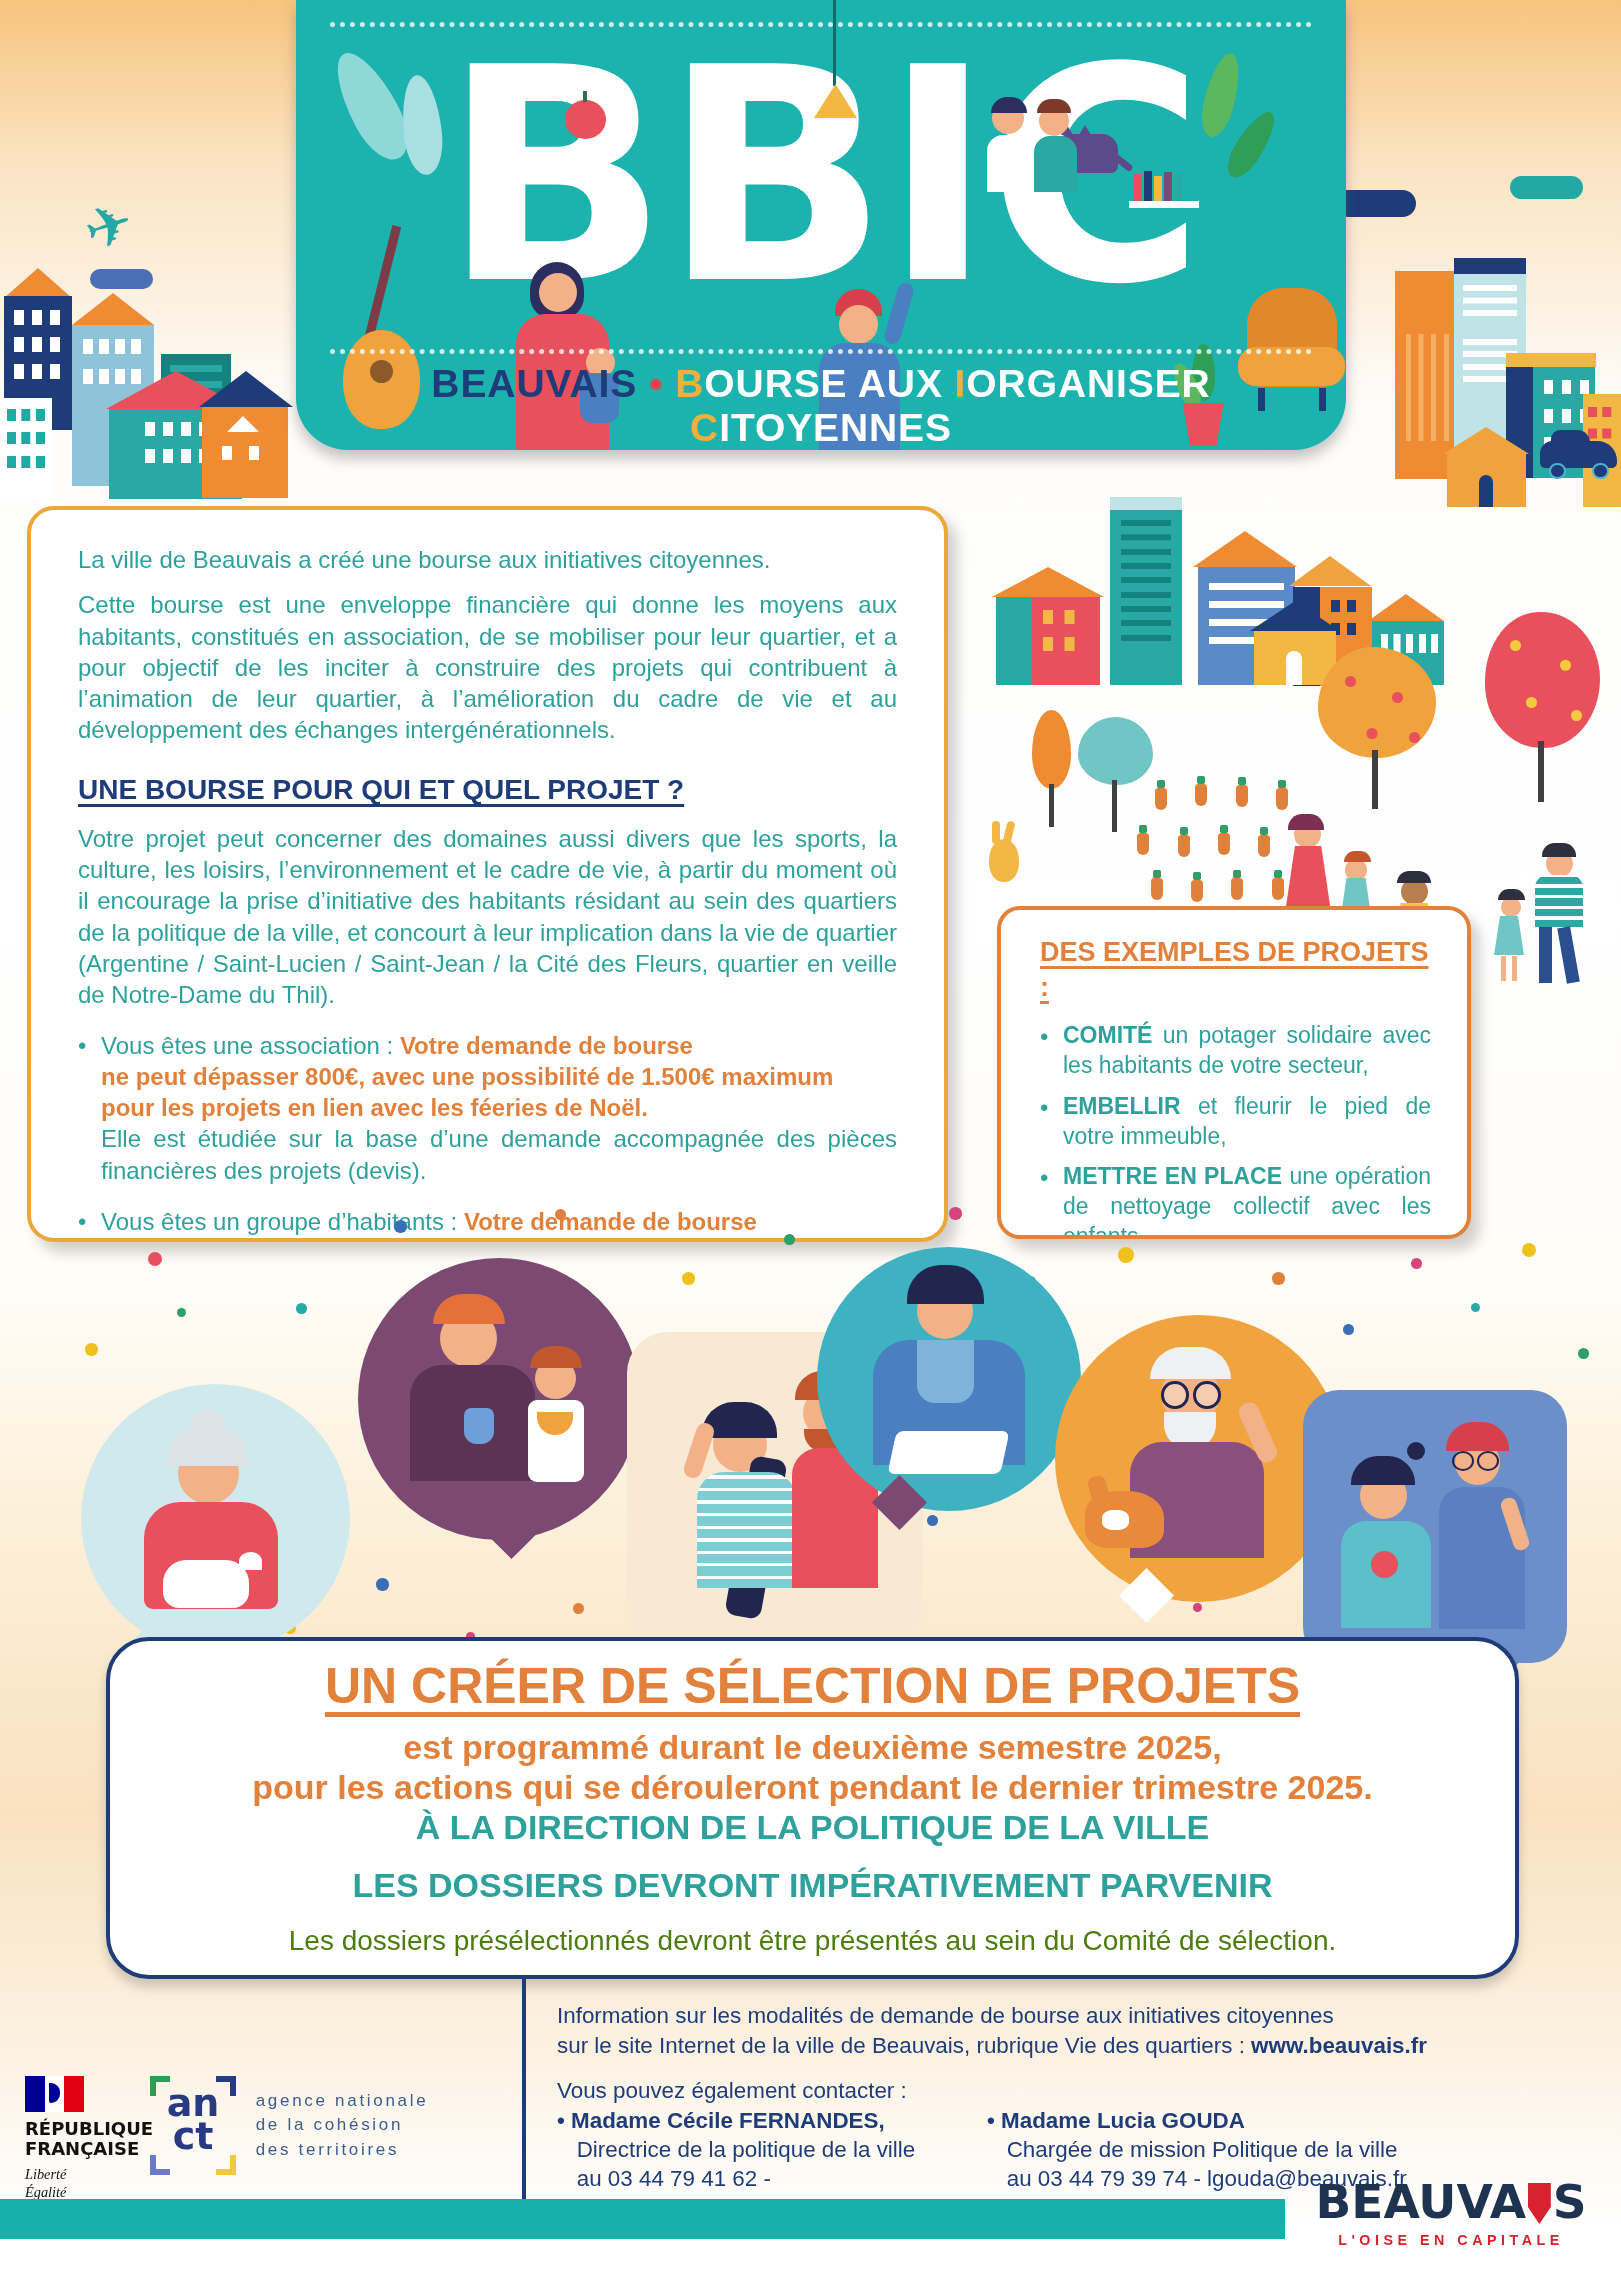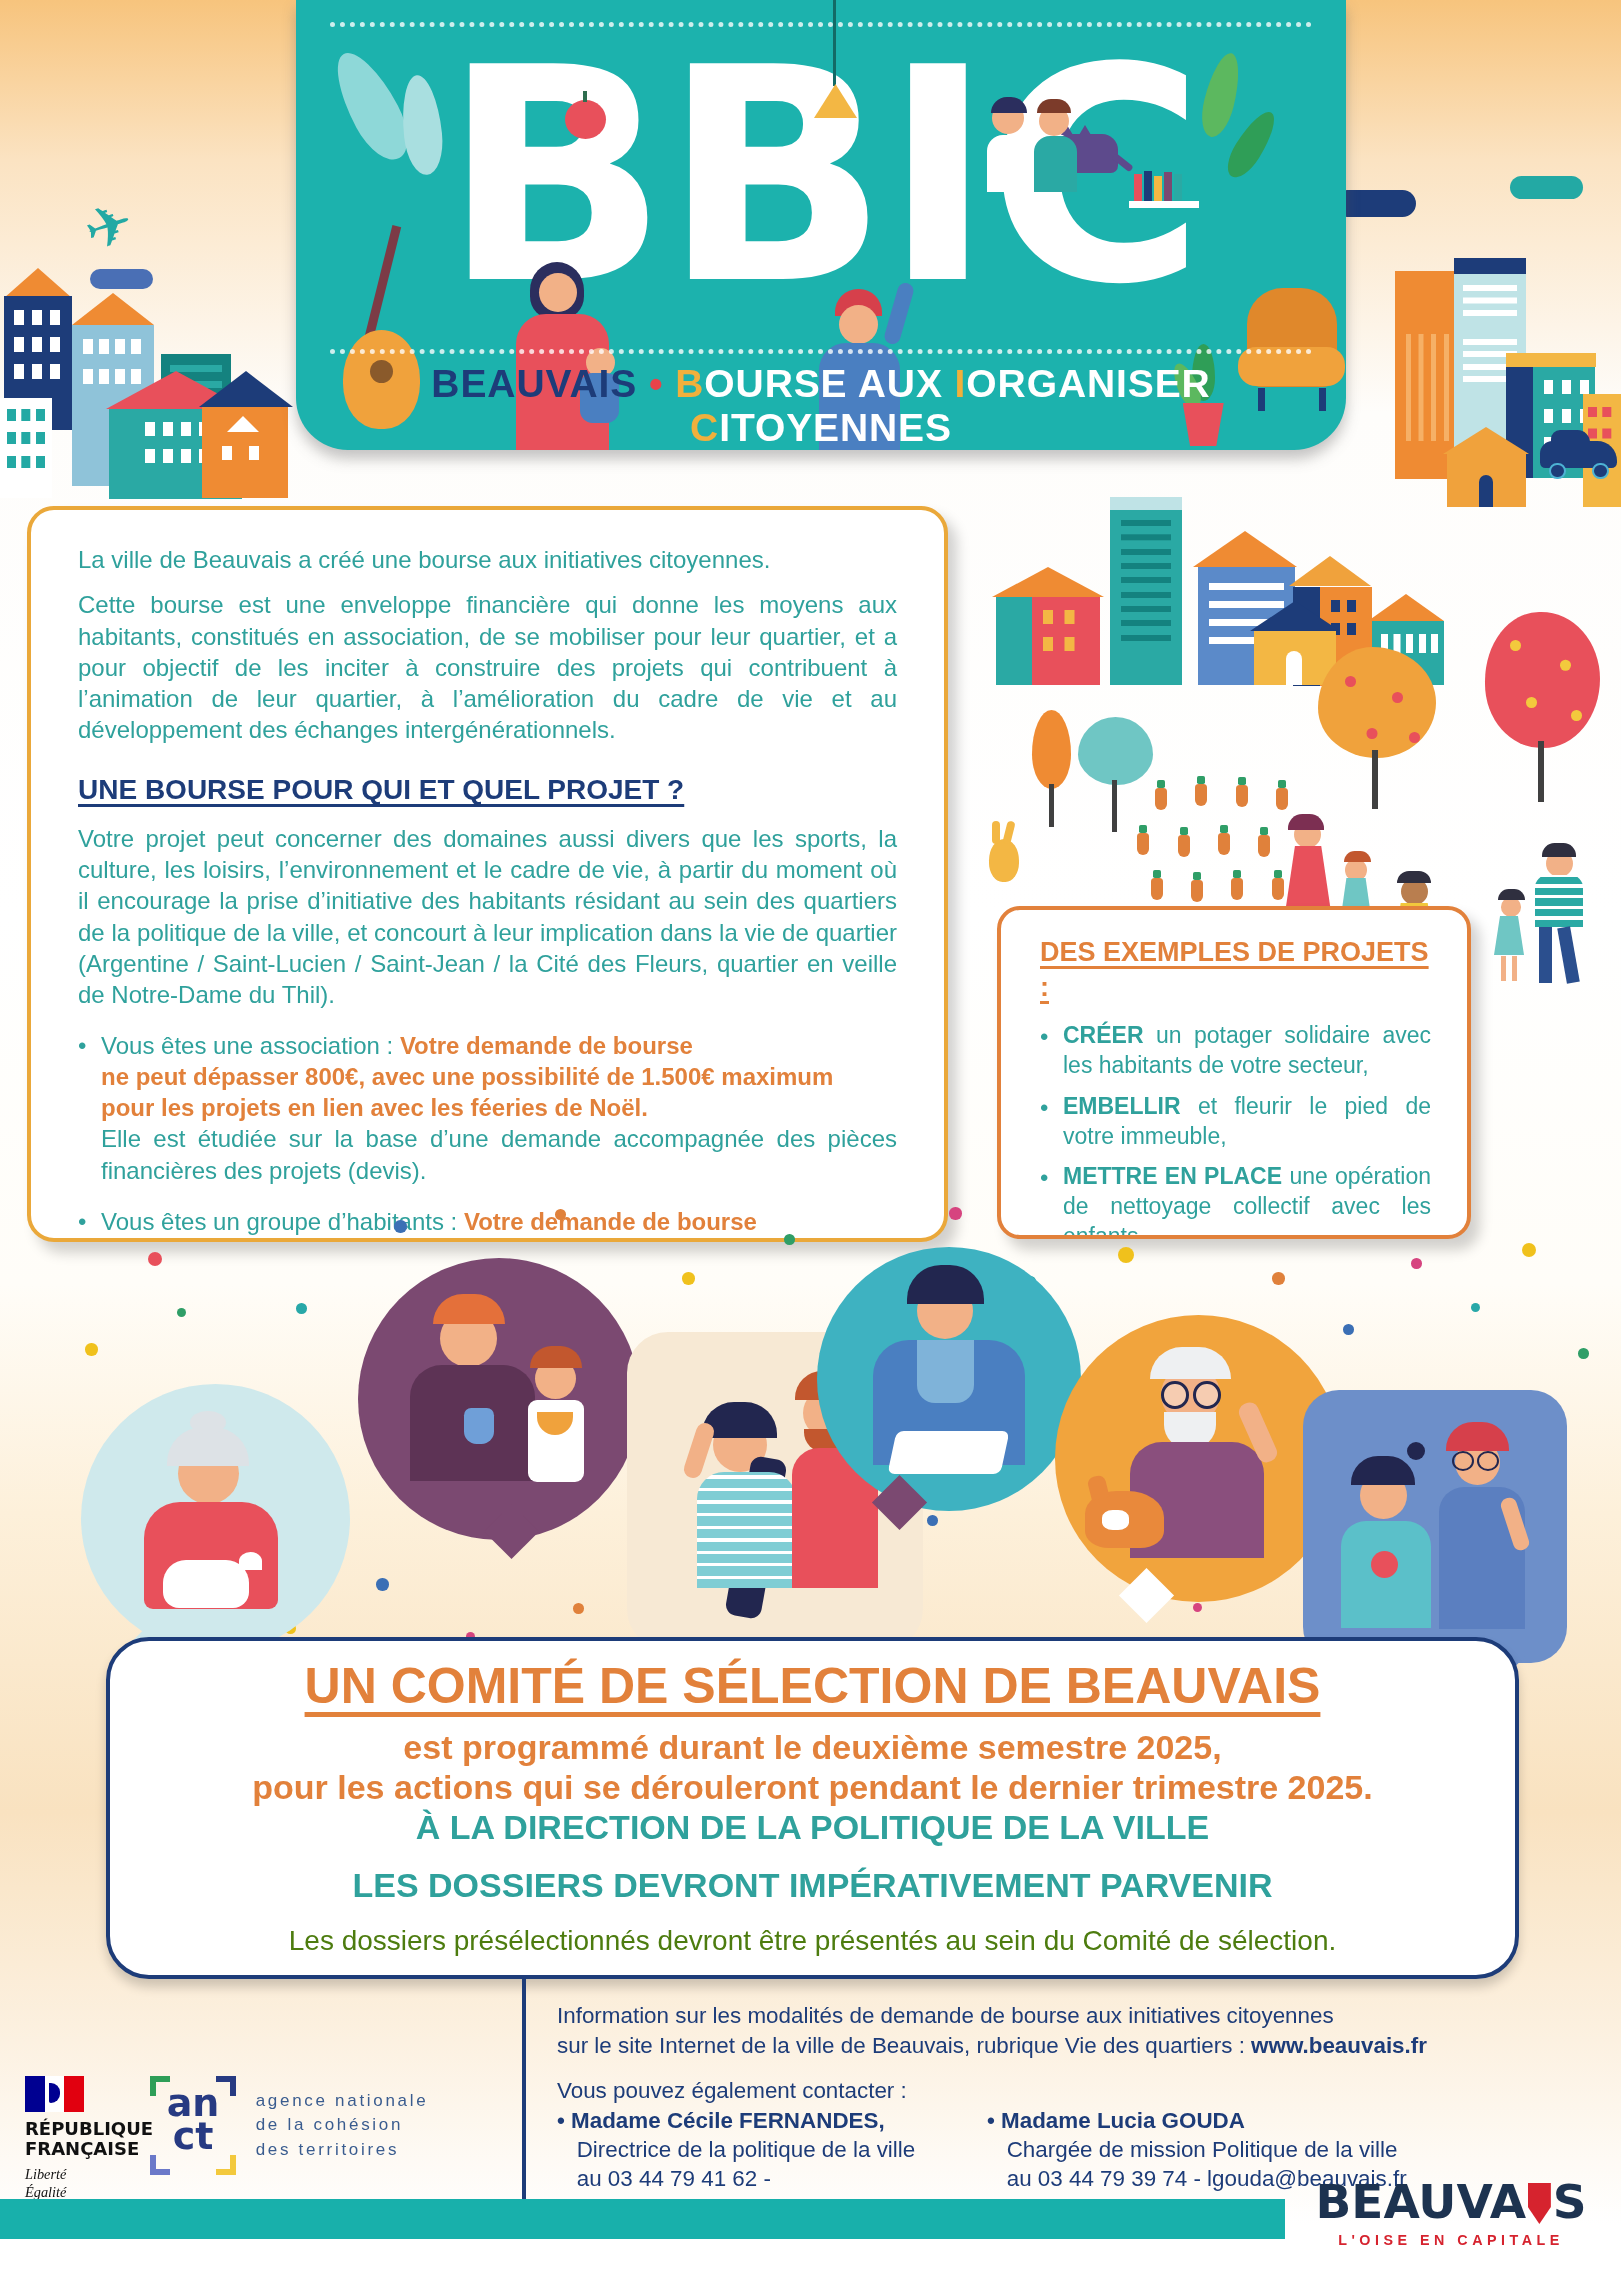--- a/index.html
+++ b/index.html
@@ -342,21 +342,21 @@
       <div class="abs" style="left:18px;top:66px;width:30px;height:39px;background:#6fc6c4;clip-path:polygon(20% 0,80% 0,100% 100%,0 100%);"></div>
       <div class="abs" style="left:25px;top:106px;width:5.4px;height:25px;background:#f2b187;"></div>
       <div class="abs" style="left:36px;top:106px;width:5.4px;height:25px;background:#f2b187;"></div>
     </div>
   </div>
 
   <div id="examples-box">
     <div id="examples-title">DES EXEMPLES DE PROJETS :</div>
     <div class="ex-item">
       <span class="bullet-dot">•</span>
-      <div class="just"><span class="ex-lead">CRÉER</span><span> un potager solidaire avec les habitants de votre secteur,</span></div>
+      <div class="just"><span class="ex-lead">COMITÉ</span><span> un potager solidaire avec les habitants de votre secteur,</span></div>
     </div>
     <div class="ex-item">
       <span class="bullet-dot">•</span>
       <div class="just"><span class="ex-lead">EMBELLIR</span><span> et fleurir le pied de votre immeuble,</span></div>
     </div>
     <div class="ex-item">
       <span class="bullet-dot">•</span>
       <div class="just"><span class="ex-lead">METTRE EN PLACE</span><span> une opération de nettoyage collectif avec les enfants,</span></div>
     </div>
     <div class="ex-item">
@@ -467,21 +467,21 @@
     <div class="abs" style="left:68px;top:161px;width:27px;height:27px;background:#e8505b;border-radius:50%;"></div>
     <div class="abs" style="left:152px;top:50px;width:45px;height:45px;background:#f2b187;border-radius:50%;"></div>
     <div class="abs" style="left:143px;top:32px;width:63px;height:29px;background:#d6404b;border-radius:27px 27px 0 0;"></div>
     <div class="abs" style="left:149px;top:61px;width:18px;height:16px;border:2.7px solid #22264f;border-radius:50%;"></div>
     <div class="abs" style="left:174px;top:61px;width:18px;height:16px;border:2.7px solid #22264f;border-radius:50%;"></div>
     <div class="abs" style="left:136px;top:97px;width:86px;height:142px;background:#5b7fc0;border-radius:25px 25px 0 0;"></div>
     <div class="abs" style="left:204px;top:107px;width:16px;height:54px;background:#f2b187;border-radius:7.2px;transform:rotate(-18deg);"></div>
   </div>
 
   <div id="comite-box">
-    <div id="comite-title">UN COMITÉ DE SÉLECTION DE BEAUVAIS</div>
+    <div id="comite-title">UN CRÉER DE SÉLECTION DE PROJETS</div>
     <div class="comite-orange" style="margin-top:12.5px;">est programmé durant le deuxième semestre 2025,</div>
     <div class="comite-orange">pour les actions qui se dérouleront pendant le dernier trimestre 2025.</div>
     <div class="comite-teal">À LA DIRECTION DE LA POLITIQUE DE LA VILLE</div>
     <div class="comite-teal" style="margin-top:18px;">LES DOSSIERS DEVRONT IMPÉRATIVEMENT PARVENIR</div>
     <div id="comite-last">Les dossiers présélectionnés devront être présentés au sein du Comité de sélection.</div>
   </div>
 
   <div id="vline"></div>
 
   <div id="footer-info">

